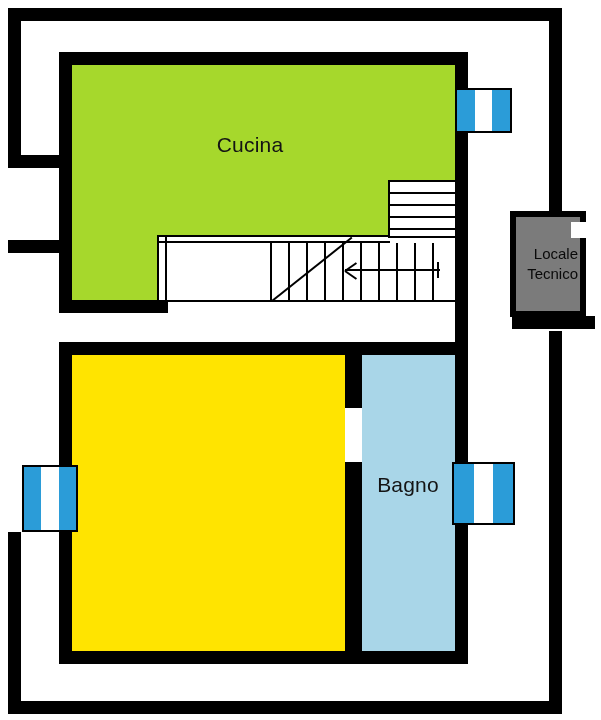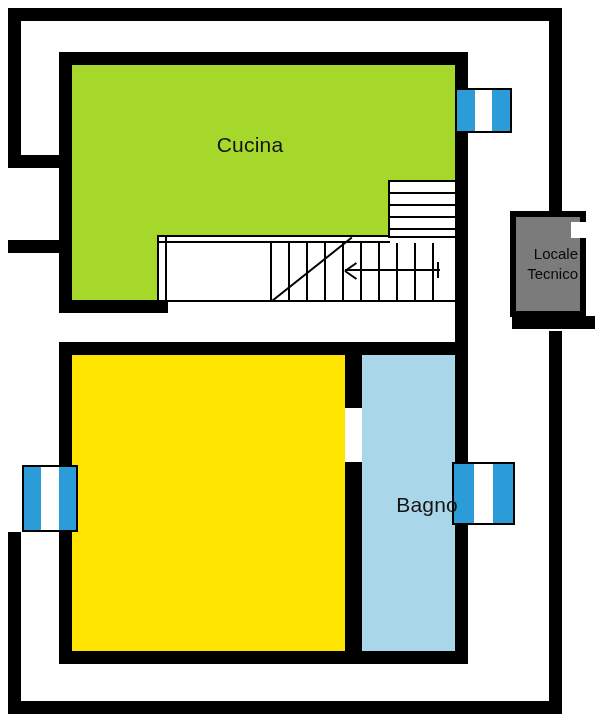--- a/index.html
+++ b/index.html
@@ -104,15 +104,15 @@
     <div class="stripe stripe-white"></div>
     <div class="stripe stripe-blue" style="background: rgb(43, 156, 216);"></div>
   </div>
   <div class="window" style="left:452px;top:462px;width:63px;height:63px;">
     <div class="stripe stripe-blue" style="background: rgb(43, 156, 216);"></div>
     <div class="stripe stripe-white"></div>
     <div class="stripe stripe-blue" style="background: rgb(43, 156, 216);"></div>
   </div>
 
   <div class="room-label" style="left:160px;top:133px;width:180px;">Cucina</div>
-  <div class="room-label" style="left:358px;top:493px;width:100px;text-align:right;">Bagno</div>
+  <div class="room-label" style="left:358px;top:473px;width:100px;">Bagno</div>
 
 </div>
 
 </body></html>

